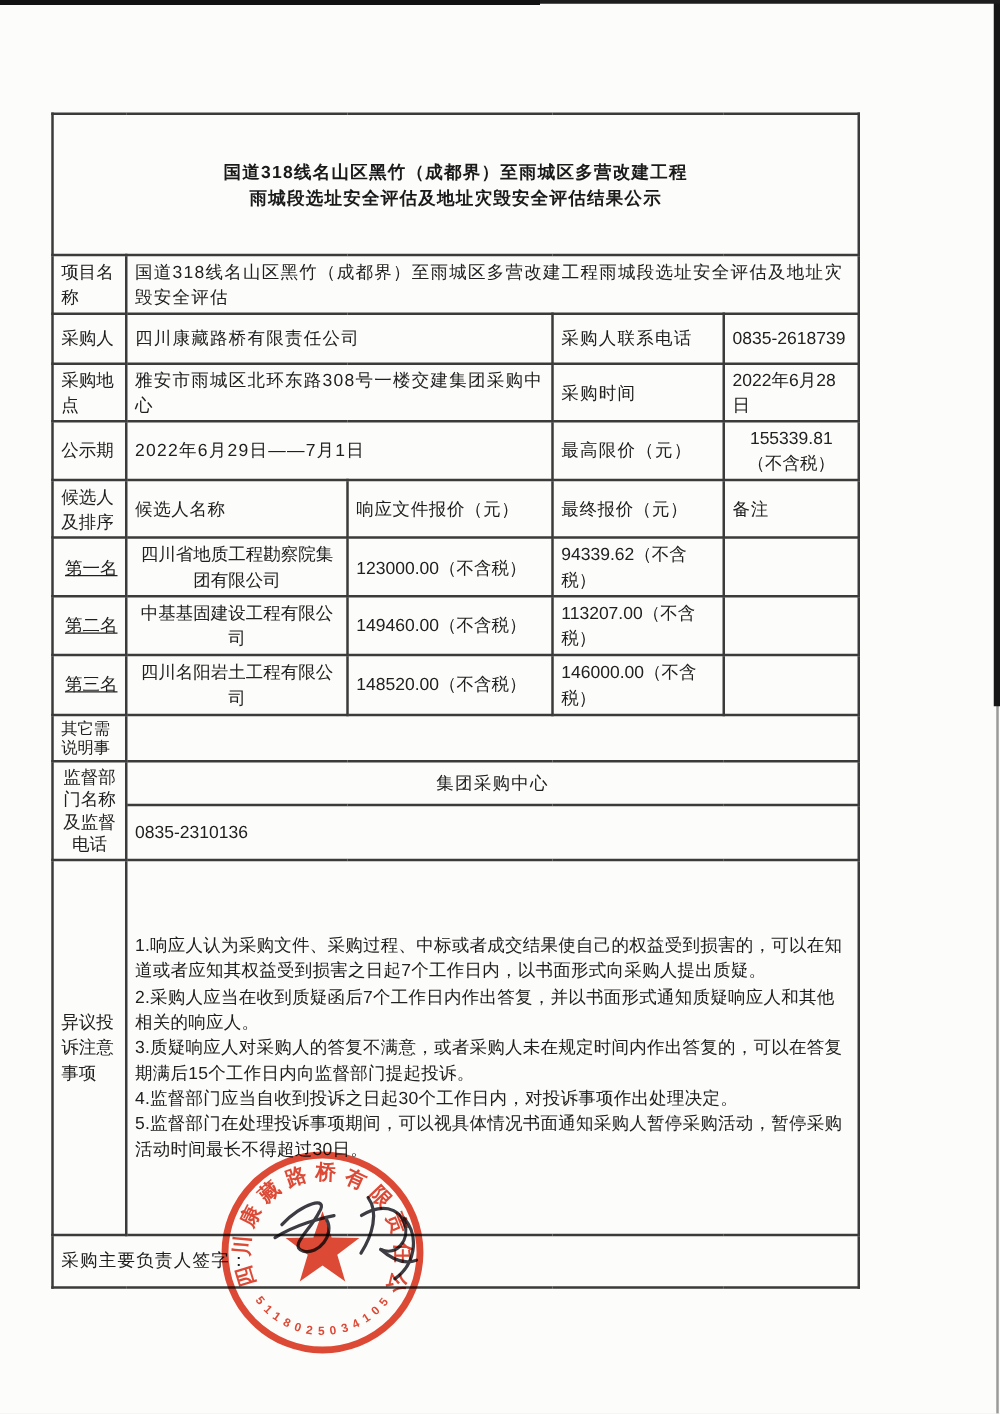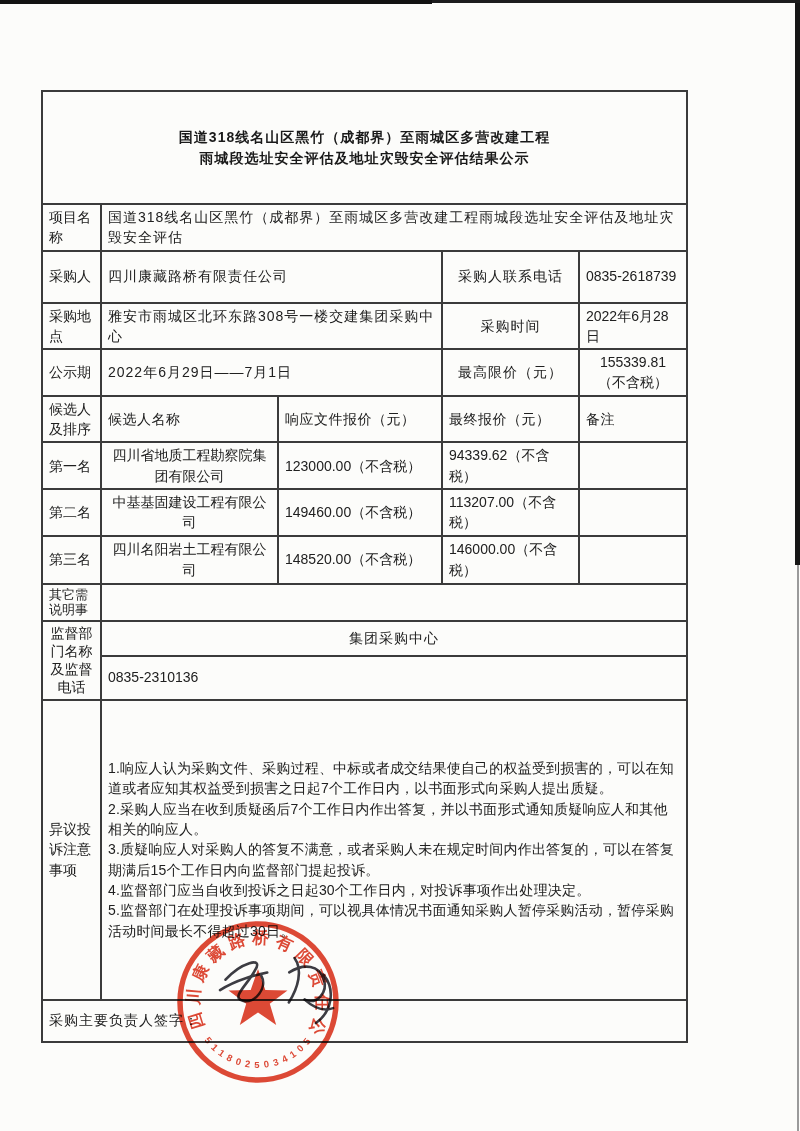--- a/index.html
+++ b/index.html
@@ -29,25 +29,25 @@
     vertical-align:middle;
     word-break:break-all;overflow:hidden;
   }
   td.title-cell{
     text-align:center;font-size:20px;font-weight:bold;
     line-height:1.85;letter-spacing:1px;color:#1a1a1a;
   }
   td.lbl{padding:2px 4px;font-size:13.5px;}
   td.lbl-c{text-align:center;padding:2px 3px;font-size:13.5px;margin-top:36px;}
   td.val{letter-spacing:1px;}
-  td.mid{text-align:center;letter-spacing:1px;font-size:13.5px;}
+  td.mid{text-align:left;letter-spacing:1px;font-size:13.5px;}
   td.num{font-size:13px;}
   td.num-sm{text-align:center;font-size:12px;line-height:1.25;letter-spacing:0;}
   td.cand-name{text-align:center;font-size:12.5px;line-height:1.35;}
-  td.rank{text-align:left;font-size:13.5px;}
+  td.rank{text-align:right;font-size:13.5px;text-decoration:underline;}
   td.head{text-align:left;font-size:13.5px;letter-spacing:0.5px;}
   td.center-val{text-align:center;letter-spacing:1px;}
   td.objection-text{font-size:13.8px;line-height:1.5;padding:6px 8px;letter-spacing:0.2px;}
   td.sign-cell{font-size:14px;padding-left:5px;letter-spacing:1px;}
 
   .stamp{
     position:absolute;left:172px;top:916px;width:172px;height:172px;
     mix-blend-mode:multiply;opacity:0.92;
   }
   .signature{
@@ -80,21 +80,21 @@
         <div>国道318线名山区黑竹（成都界）至雨城区多营改建工程</div>
         <div>雨城段选址安全评估及地址灾毁安全评估结果公示</div>
       </td>
     </tr>
 
     <tr style="height:46px">
       <td class="lbl">项目名称</td>
       <td colspan="4" class="val">国道318线名山区黑竹（成都界）至雨城区多营改建工程雨城段选址安全评估及地址灾毁安全评估</td>
     </tr>
 
-    <tr style="height:52px">
+    <tr style="height:40px">
       <td class="lbl">采购人</td>
       <td colspan="2" class="val">四川康藏路桥有限责任公司</td>
       <td class="mid">采购人联系电话</td>
       <td class="num">0835-2618739</td>
     </tr>
 
     <tr style="height:45px">
       <td class="lbl">采购地点</td>
       <td colspan="2" class="val">雅安市雨城区北环东路308号一楼交建集团采购中心</td>
       <td class="mid">采购时间</td>

